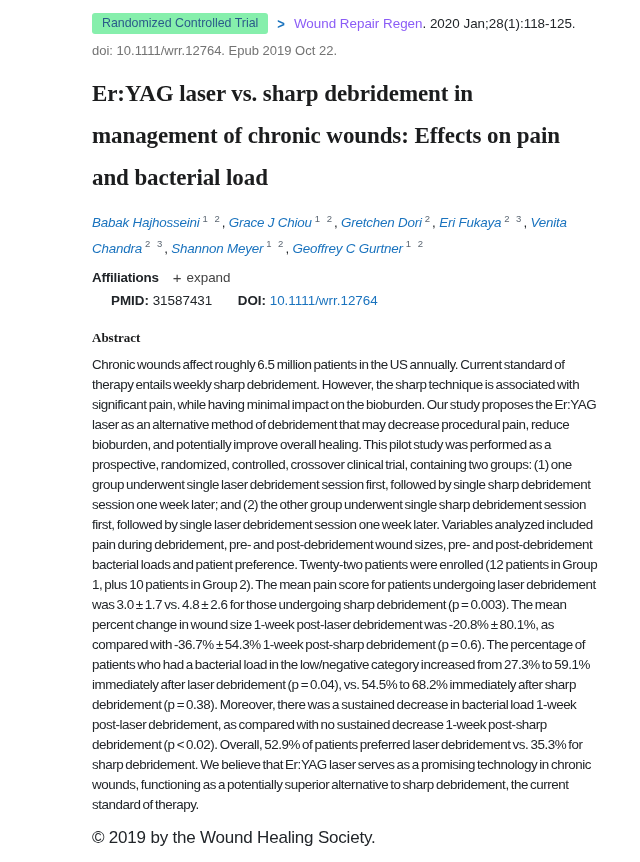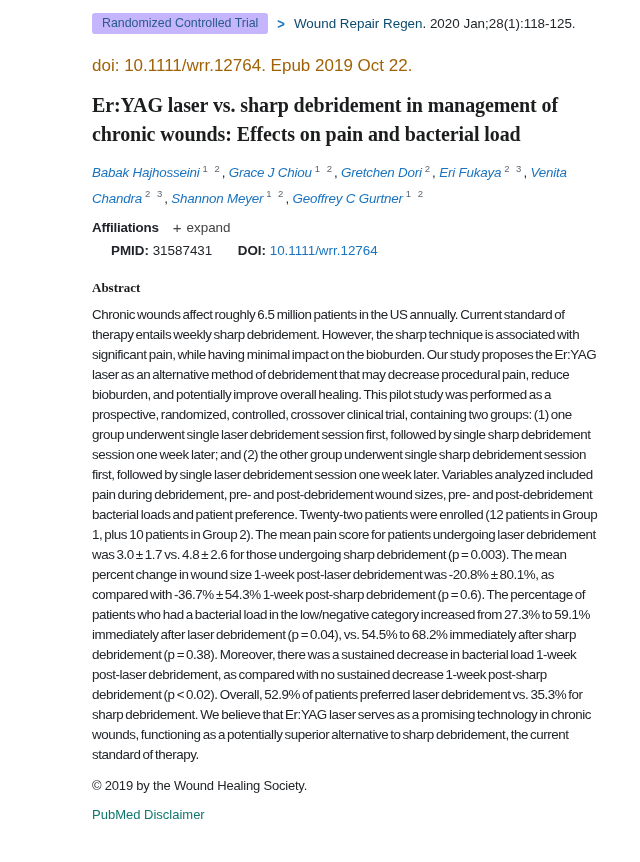--- a/index.html
+++ b/index.html
@@ -7,31 +7,31 @@
   body {
     width: 640px; height: 862px; overflow: hidden;
     background: #ffffff; color: #212529;
     font-family: "Liberation Sans", sans-serif;
   }
   .container { padding: 13px 40px 0 92px; }
 
   
   .cite-row { display: flex; align-items: center; gap: 9px; flex-wrap: nowrap; }
   .badge {
-    background: #c4b5fd; color: #2a5b8a; font-size: 12.4px; font-weight: 500;
+    background: #86efac; color: #2a5b8a; font-size: 12.4px; font-weight: 500;
     padding: 3px 10px 4px; border-radius: 3px; white-space: nowrap;
   }
   .chevron { color: #1a73be; font-size: 13px; font-weight: 700; transform: scaleY(1.15); }
   .cite-text { font-size: 13.4px; white-space: nowrap; }
-  .journal-link { color: #0c4a6e; text-decoration: none; cursor: pointer; }
-  .doi-line { margin-top: 22px; font-size: 17px; color: #a16207; }
+  .journal-link { color: #8b5cf6; text-decoration: none; cursor: pointer; }
+  .doi-line { margin-top: 9px; font-size: 13px; color: #737373; }
 
   h1.article-title {
     font-family: "Liberation Serif", "DejaVu Serif", serif;
-    font-size: 20px; line-height: 29px; font-weight: 700;
+    font-size: 23px; line-height: 42px; font-weight: 700;
     margin: 15px 0 9px; color: #1c1d1e; letter-spacing: -0.1px;
   }
 
   .authors { font-size: 13.4px; line-height: 21px; letter-spacing: -0.2px; max-width: 480px; }
   .author-link { color: #1a73be; text-decoration: none; cursor: pointer; font-style: italic; }
   .author-sup { color: #5b6672; font-size: 9.5px; margin-left: 3px; letter-spacing: 2px; }
   .author-sep { color: #212529; }
 
   .affil-row { margin-top: 11px; font-size: 13.4px; display: flex; align-items: flex-end; gap: 14px; }
   .affil-label { font-weight: 600; letter-spacing: -0.2px; }
@@ -46,21 +46,21 @@
 
   h2.section-heading {
     font-family: "Liberation Serif", "DejaVu Serif", serif;
     font-size: 13px; font-weight: 700; color: #1c1d1e;
     margin: 22px 0 0;
   }
   .abstract-text {
     margin: 9px 0 0; font-size: 13.4px; line-height: 20px;
     letter-spacing: -0.45px; word-spacing: -1.2px; color: #212529;
   }
-  .copyright { margin-top: 13px; font-size: 13px; letter-spacing: -0.2px; }
+  .copyright { margin-top: 13px; font-size: 17px; letter-spacing: -0.2px; }
   .disclaimer { display: inline-block; margin-top: 14px; font-size: 13px; color: #0f766e; text-decoration: none; cursor: pointer; }
 </style>
 </head>
 <body>
 
 <div class="container">
 
   <div class="cite-row">
     <span class="badge">Randomized Controlled Trial</span>
     <span class="chevron">&gt;</span>

